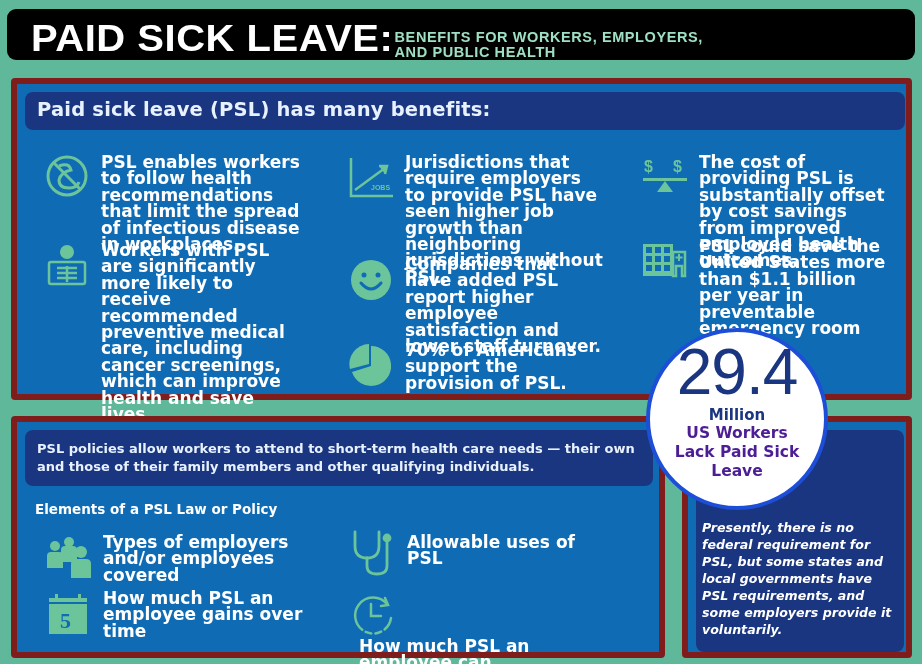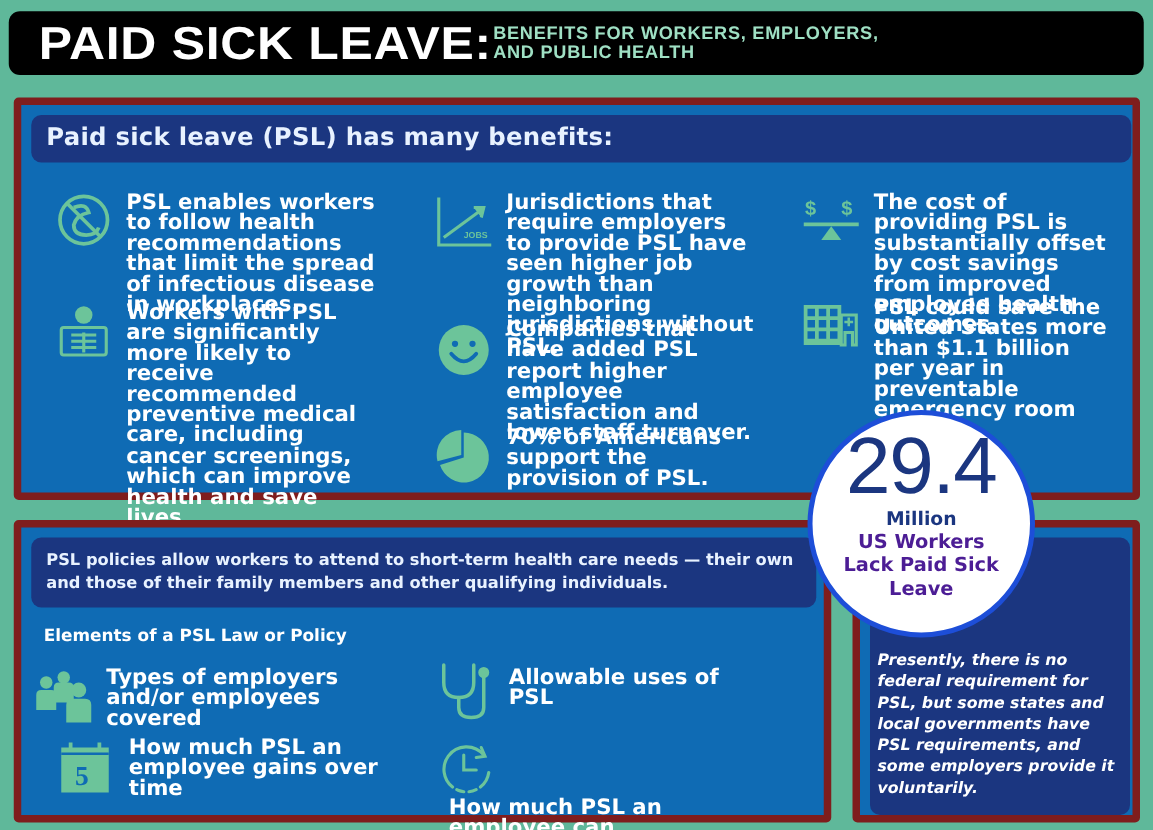--- a/index.html
+++ b/index.html
@@ -5,21 +5,21 @@
   * { box-sizing: border-box; margin: 0; padding: 0; }
   html, body { width: 922px; height: 664px; overflow: hidden; }
   body {
     background: #5fb89a;
     font-family: "DejaVu Sans", "Liberation Sans", sans-serif;
     position: relative;
   }
   .titlebar {
     position: absolute; left: 7px; top: 9px; width: 908px; height: 51px;
     background: #000; border-radius: 9px;
-    display: flex; align-items: center; padding-left: 24px;
+    display: flex; align-items: flex-end; padding-left: 24px;
   }
   .title-main {
     color: #fff; font-family: "Liberation Sans", sans-serif; font-weight: 700;
     font-size: 37px; letter-spacing: 0.5px; transform: scaleX(1.08); transform-origin: left;
     white-space: nowrap; margin-right: 28px;
   }
   .title-sub {
     color: #9fe0c4; font-family: "Liberation Sans", sans-serif; font-weight: 700;
     font-size: 14.5px; line-height: 15px; letter-spacing: 0.6px;
   }
@@ -157,21 +157,21 @@
       <path d="M38 16 v7 M34.5 19.5 h7" stroke="#6cc49a" stroke-width="2"></path>
     </svg>
     <div class="txt" style="width:190px">PSL could save the United States more than $1.1 billion per year in preventable emergency room visits.</div>
   </div>
 </div>
 
 <div class="panel panel-bottom">
   <div class="banner banner-bottom">PSL policies allow workers to attend to short-term health care needs — their own and those of their family members and other qualifying individuals.</div>
   <div class="el-heading">Elements of a PSL Law or Policy</div>
 
-  <div class="item" style="left:10px; top:112px; width:280px;">
+  <div class="item" style="left:28px; top:112px; width:280px;">
     <svg class="icon" viewBox="0 0 48 48" fill="#6cc49a">
       <circle cx="10" cy="12" r="5"></circle>
         <path d="M2 34 v-12 q0 -4 4 -4 h8 q4 0 4 4 v12 Z"></path>
       <circle cx="24" cy="8" r="5"></circle>
         <path d="M16 28 v-12 q0 -4 4 -4 h8 q4 0 4 4 v12 Z"></path>
       <circle cx="36" cy="18" r="6"></circle>
         <path d="M26 44 v-14 q0 -5 5 -5 h10 q5 0 5 5 v14 Z"></path>
     </svg>
     <div class="txt" style="width:200px">Types of employers and/or employees covered</div>
   </div>

